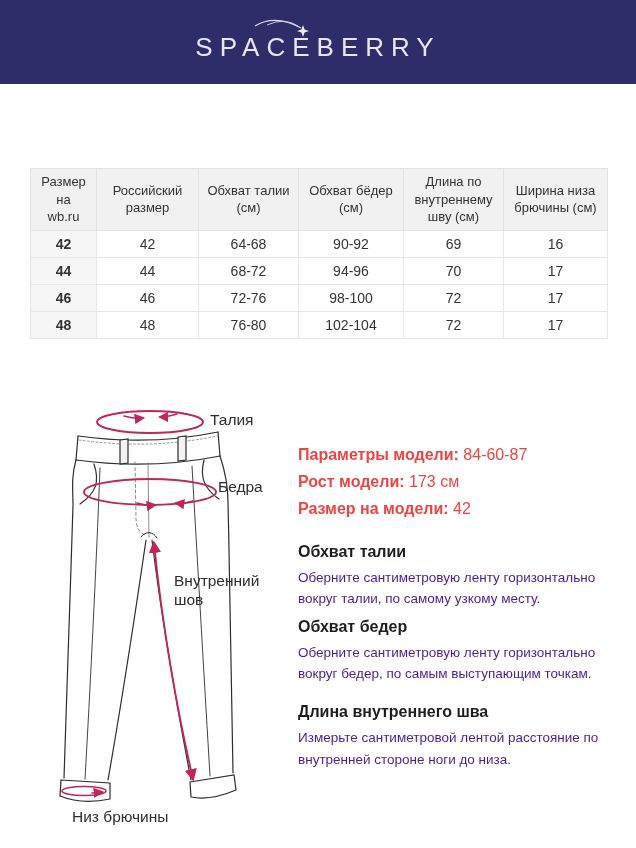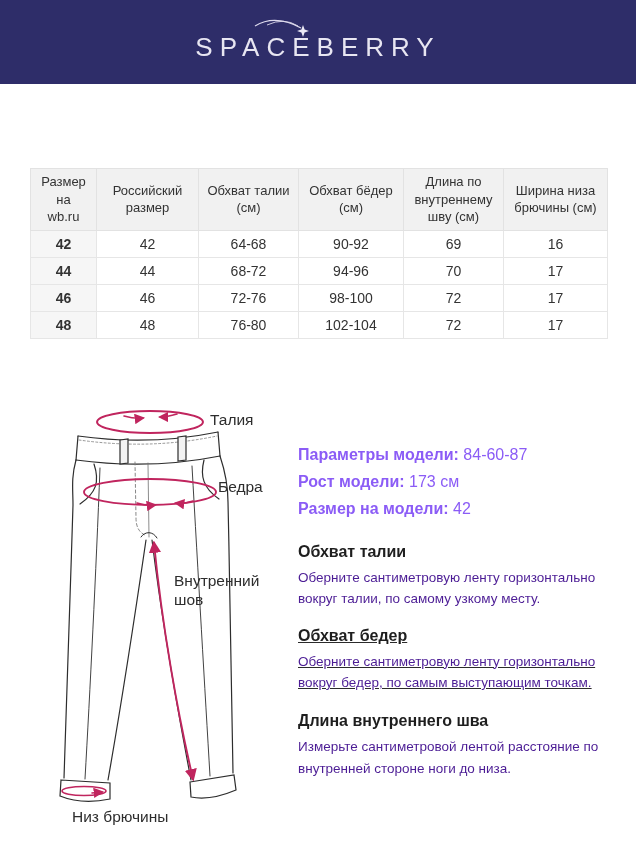--- a/index.html
+++ b/index.html
@@ -44,26 +44,26 @@
   }
   table.sizes td.first { background:#f6f6f6; font-weight:700; }
 
   
   .diagram { position:absolute; left:40px; top:390px; width:220px; height:425px; }
   .dlabel { position:absolute; font-size:15.5px; font-weight:500; color:#2d2d2d; white-space:nowrap; }
   .dlabel.two { white-space:normal; width:100px; line-height:1.25; }
 
   
   .rightcol { position:absolute; left:298px; top:441px; width:326px; }
-  .mline { font-size:16px; line-height:27px; color:#8b5cf6; }
+  .mline { font-size:16px; line-height:27px; color:#ef4444; }
   .mline b { font-weight:700; }
   .sect-title { font-size:16px; font-weight:700; color:#1e1e1e; }
   .sect-body { font-size:13.5px; color:#4c1d95; line-height:1.58; margin-top:6px; }
   .s1 { margin-top:21px; }
-  .s2 { margin-top:17px;text-decoration:underline; }
+  .s2 { margin-top:8px; }
   .s3 { margin-top:19px; }
 </style>
 </head>
 <body>
 
 <div class="page">
 
   <div class="hdr">
     <div class="logo">
       <svg class="star-svg" viewBox="0 0 70 34">

